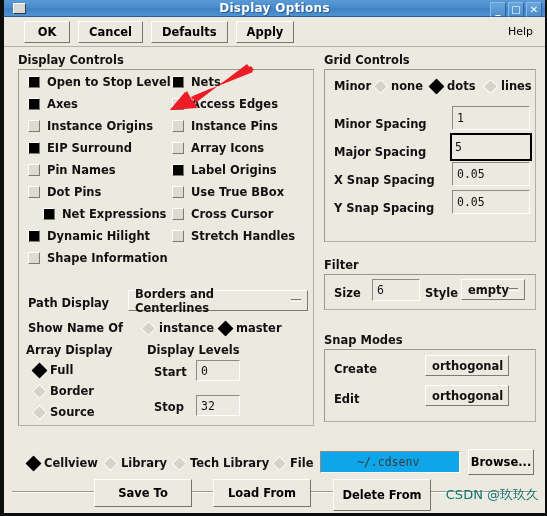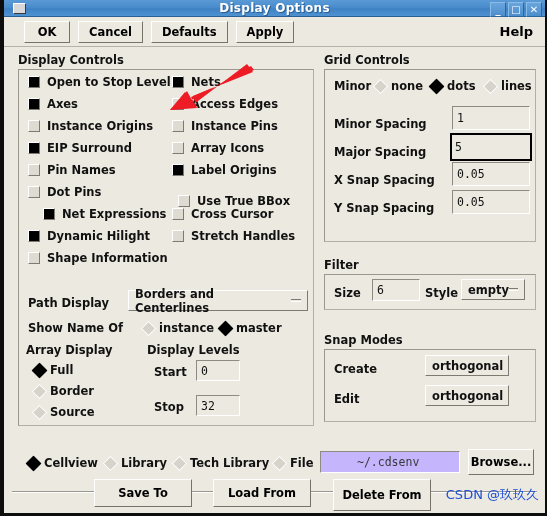--- a/index.html
+++ b/index.html
@@ -78,21 +78,21 @@
     background: #ece9e0;
     border: 1px solid #ffffff;
     border-right-color: #77736b; border-bottom-color: #77736b;
     font-size: 11.5px; font-weight: bold; color: #000;
     display: flex; align-items: center; justify-content: center;
     font-family: "DejaVu Sans", "Liberation Sans", sans-serif;
   }
   #help-btn {
     position: absolute; right: 6px;
     height: 22px; padding: 0 6px;
-    font-size: 13px; font-weight: bold; color: #000;
+    font-size: 11px; font-weight: normal; color: #000;
     display: flex; align-items: center;
   }
   
   #body { position: relative; height: 465px; }
   .group-label {
     position: absolute;
     font-size: 11.5px; font-weight: bold; color: #111;
   }
   .group-box {
     position: absolute;
@@ -129,21 +129,21 @@
     position: absolute;
     background: #ece9e0;
     border: 1px solid #8e8b83;
     border-right-color: #ffffff; border-bottom-color: #ffffff;
     font-family: "DejaVu Sans Mono", "Liberation Mono", monospace;
     font-size: 11.5px; color: #111;
     display: flex; align-items: center;
     padding-left: 4px;
   }
   .tfield.focus { border: 2px solid #000; padding-left: 3px; }
-  .tfield.disabled { background: #c4b5fd; color: #3a3a3a; padding-left: 36px; }
+  .tfield.disabled { background: #0ea5e9; color: #3a3a3a; padding-left: 36px; }
   
   .omenu {
     position: absolute;
     background: #ece9e0;
     border: 1px solid #ffffff;
     border-right-color: #7d7a72; border-bottom-color: #7d7a72;
     font-size: 11.5px; font-weight: bold; color: #111;
     display: flex; align-items: center;
     padding: 0 6px;
   }
@@ -173,21 +173,21 @@
     background: #ece9e0;
     border: 1px solid #ffffff;
     border-right-color: #77736b; border-bottom-color: #77736b;
     font-size: 11.5px; font-weight: bold; color: #000;
     display: flex; align-items: center; justify-content: center;
   }
   #watermark {
     position: absolute;
     right: 6px; bottom: 8px;
     font-size: 13px;
-    color: #1d4ed8;
+    color: #0f766e;
     font-family: "DejaVu Sans", "Liberation Sans", sans-serif;
     white-space: nowrap;
   }
   
   #arrow { position: absolute; left: 0; top: 0; pointer-events: none; }
 </style>
 </head>
 <body>
 
 <div id="window">
@@ -265,21 +265,21 @@
       <span class="chk-label">Instance Pins</span>
     </div>
     <div class="chk-row" style="left:168px; top:116px;">
       <span class="chk on"></span>
       <span class="chk-label">Label Origins</span>
     </div>
     <div class="chk-row" style="left:168px; top:94px;">
       <span class="chk"></span>
       <span class="chk-label">Array Icons</span>
     </div>
-    <div class="chk-row" style="left:174px; top:138px;margin-top:9px;">
+    <div class="chk-row" style="left:168px; top:138px;">
       <span class="chk"></span>
       <span class="chk-label">Use True BBox</span>
     </div>
     <div class="chk-row" style="left:168px; top:160px;">
       <span class="chk"></span>
       <span class="chk-label">Cross Cursor</span>
     </div>
     <div class="chk-row" style="left:168px; top:182px;">
       <span class="chk"></span>
       <span class="chk-label">Stretch Handles</span>

